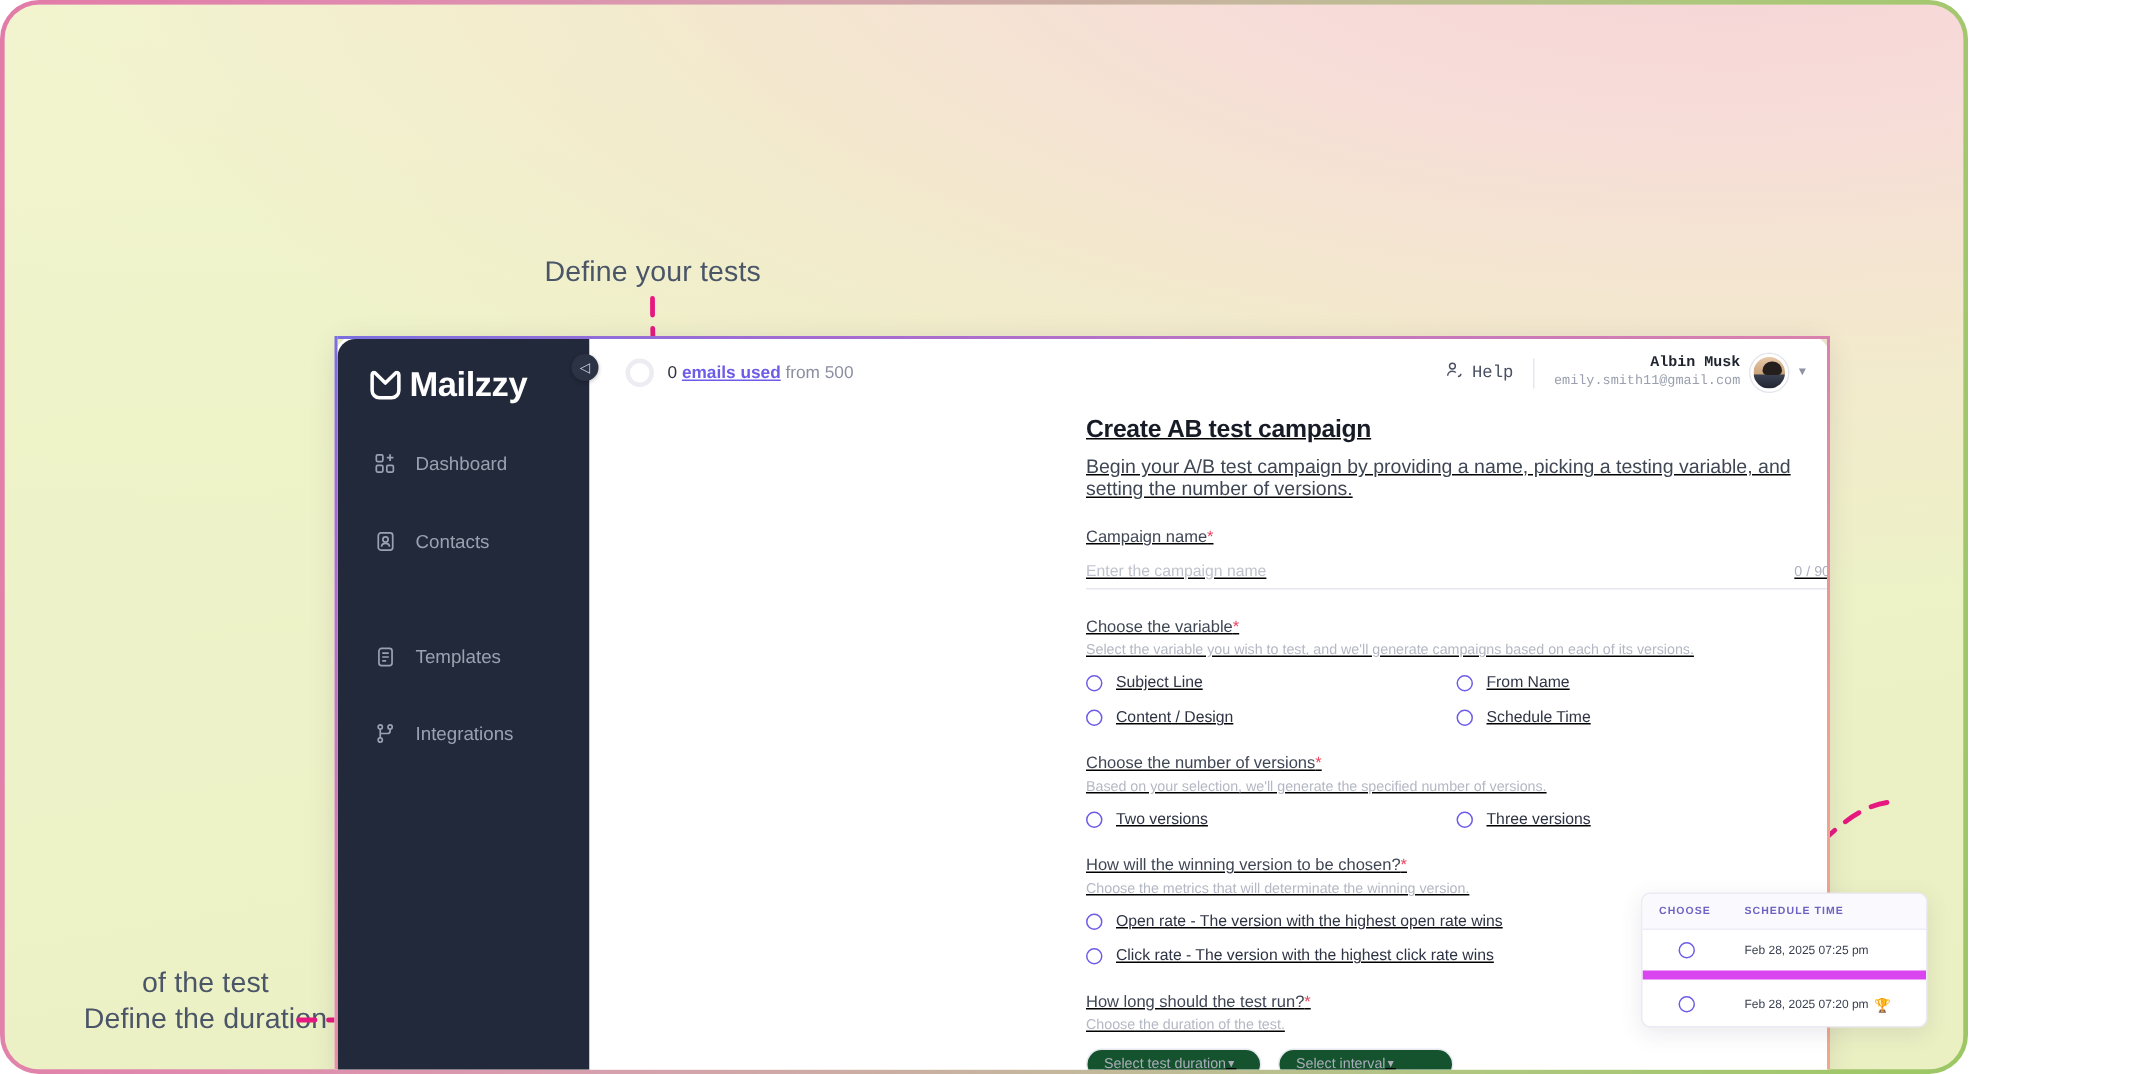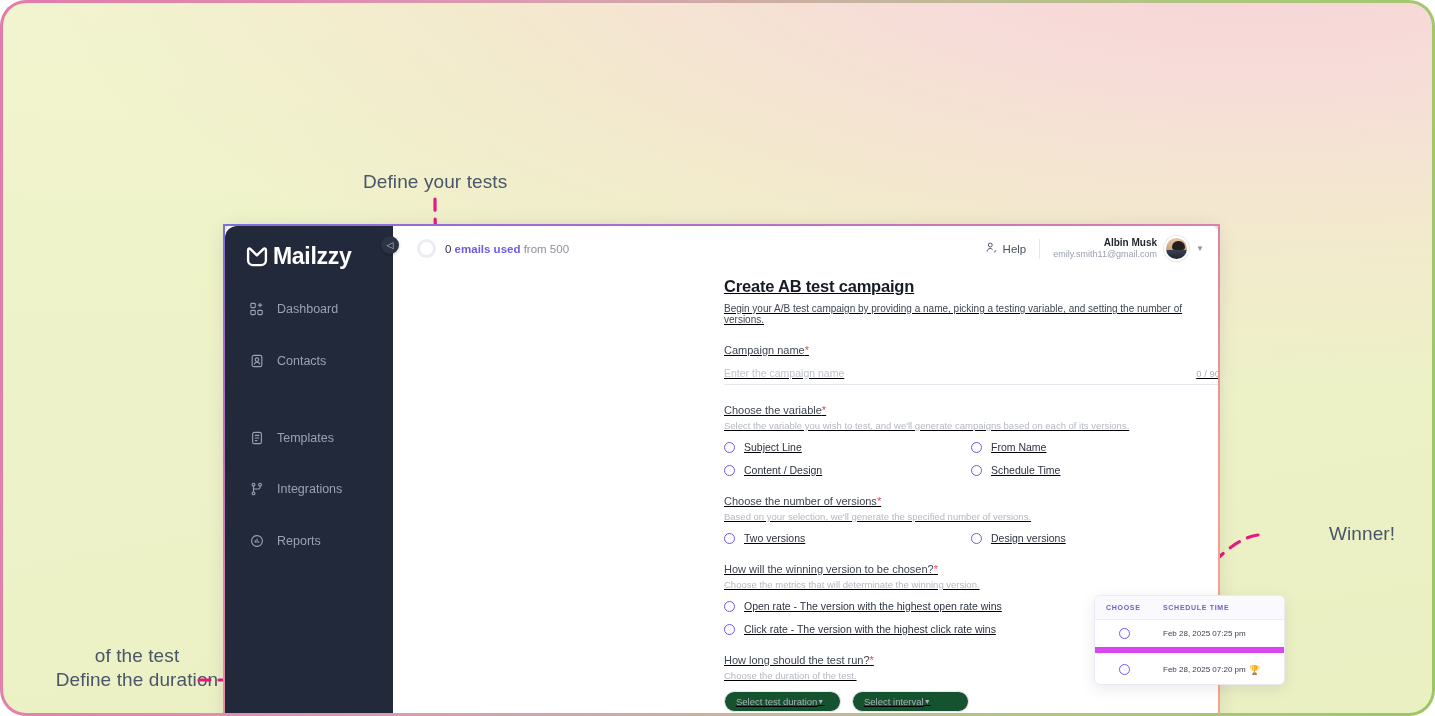--- a/index.html
+++ b/index.html
@@ -5,21 +5,21 @@
   * { box-sizing: border-box; margin: 0; padding: 0; }
   html, body {
     width: 1435px; height: 716px;
     font-family: "Liberation Sans", sans-serif;
     overflow: hidden;
   }
 
   
   #frame {
     position: relative;
-    width: 1435px; height: 716px;
+    width: 1312px; height: 716px;
     border-radius: 26px;
     padding: 3px;
     background: linear-gradient(100deg,
         #e27ba8 0%, #e08aae 18%, #d79fae 36%,
         #c4b79c 58%, #aec77e 78%, #9cc764 100%);
     overflow: hidden;
   }
   #canvas {
     position: relative;
     width: 100%; height: 100%;
@@ -97,23 +97,23 @@
     display: flex; align-items: center; justify-content: center;
     font-size: 9px; cursor: pointer;
     box-shadow: 0 1px 3px rgba(0,0,0,.25);
   }
   #usage { display: flex; align-items: center; gap: 9px; padding-left: 18px; }
   #usage-ring {
     width: 19px; height: 19px; border-radius: 50%;
     border: 3px solid #ececf2;
   }
   #usage-text { font-size: 11.5px; color: #8b8fa0; }
-  #usage-text b { color: #6c5ce7; font-weight: 700; }
+  #usage-text b { color: #6c5ce7; font-weight: 700; text-decoration: underline; }
   #usage-text .u0 { color: #2d3142; font-weight: 400; }
-  #topbar-right { margin-left: auto; display: flex; align-items: center; gap: 13px; }
+  #topbar-right { margin-left: auto; display: flex; align-items: center; gap: 13px; font-family: Liberation Mono, monospace; }
   .help-btn { display: flex; align-items: center; gap: 5px; font-size: 11.5px; color: #4a5162; cursor: pointer; }
   .tb-divider { width: 1px; height: 20px; background: #e6e7ee; }
   #user-block { display: flex; align-items: center; gap: 7px; cursor: pointer; }
   #user-names { text-align: right; line-height: 1.25; }
   #user-name { font-size: 10px; font-weight: 700; color: #1f2430; }
   #user-mail { font-size: 9px; color: #9aa0ae; }
   #avatar {
     width: 25px; height: 25px; border-radius: 50%;
     background: linear-gradient(180deg,#e6c8a8 0%,#caa47c 55%,#3a4152 56%,#20252f 100%);
     border: 2px solid #fff; box-shadow: 0 0 0 1px #e4e5ec;
@@ -122,21 +122,21 @@
   #avatar::after {
     content:''; position:absolute; left:6px; top:3px; width:13px; height:9px;
     border-radius: 6px 6px 3px 3px; background:#241f1c;
   }
   #caret { color: #8d93a3; font-size: 8px; }
 
   
   #content { flex: 1; overflow: hidden; padding: 6px 0 0 0; }
   #form { width: 496px; margin-left: 331px; text-decoration: underline; }
   h1#page-title { font-size: 16.5px; font-weight: 700; color: #161b26; letter-spacing: -0.2px; }
-  #page-sub { font-size: 10px; color: #3f4654; margin-top: 7px; }
+  #page-sub { font-size: 13px; color: #3f4654; margin-top: 7px; }
   .field-block { margin-top: 19px; }
   .f-label { font-size: 11px; color: #3f4654; }
   .req { color: #e8455f; font-size: 11px; }
   .f-hint { font-size: 9.5px; color: #b4b8c4; margin-top: 4px; }
   #campaign-input {
     margin-top: 6px; height: 23px;
     border-bottom: 1px solid #e7e8ef;
     display: flex; align-items: center; justify-content: space-between;
   }
   #campaign-input .ph { font-size: 10.5px; color: #c0c3cd; }
@@ -266,29 +266,20 @@
             <svg width="14" height="14" viewBox="0 0 16 16" fill="none" stroke="#9aa2b2" stroke-width="1.3">
               <circle cx="4" cy="3" r="1.6"></circle>
                   <circle cx="11.5" cy="3" r="1.6"></circle>
                   <circle cx="4" cy="13" r="1.6"></circle>
               <path d="M4 4.6v6.8M4 8h5.5c1.2 0 2-.8 2-2V4.6"></path>
             </svg>
           </span>
           <span>Integrations</span>
         </div>
         <div class="nav-sp"></div>
-        <div class="nav-item">
-          <span class="ni">
-            <svg width="14" height="14" viewBox="0 0 16 16" fill="none" stroke="#9aa2b2" stroke-width="1.3">
-              <circle cx="8" cy="8" r="6.2"></circle>
-                  <path d="M6 10V7M8 10V5.5M10 10V8.3"></path>
-            </svg>
-          </span>
-          <span>Reports</span>
-        </div>
       </nav>
     </aside>
 
     <section id="main">
 
       <header id="topbar">
         <div id="collapse-btn">
           <span>◁</span>
         </div>
 
@@ -370,21 +361,21 @@
               <span>Choose the number of versions</span><span class="req">*</span>
             </div>
             <div class="f-hint">Based on your selection, we'll generate the specified number of versions.</div>
             <div class="radio-grid">
               <label class="radio">
                 <span class="dot"></span>
                 <span>Two versions</span>
               </label>
               <label class="radio">
                 <span class="dot"></span>
-                <span>Design versions</span>
+                <span>Three versions</span>
               </label>
             </div>
           </div>
 
           <div class="field-block">
             <div class="f-label">
               <span>How will the winning version to be chosen?</span><span class="req">*</span>
             </div>
             <div class="f-hint">Choose the metrics that will determinate the winning version.</div>
             <div class="radio-col1">

